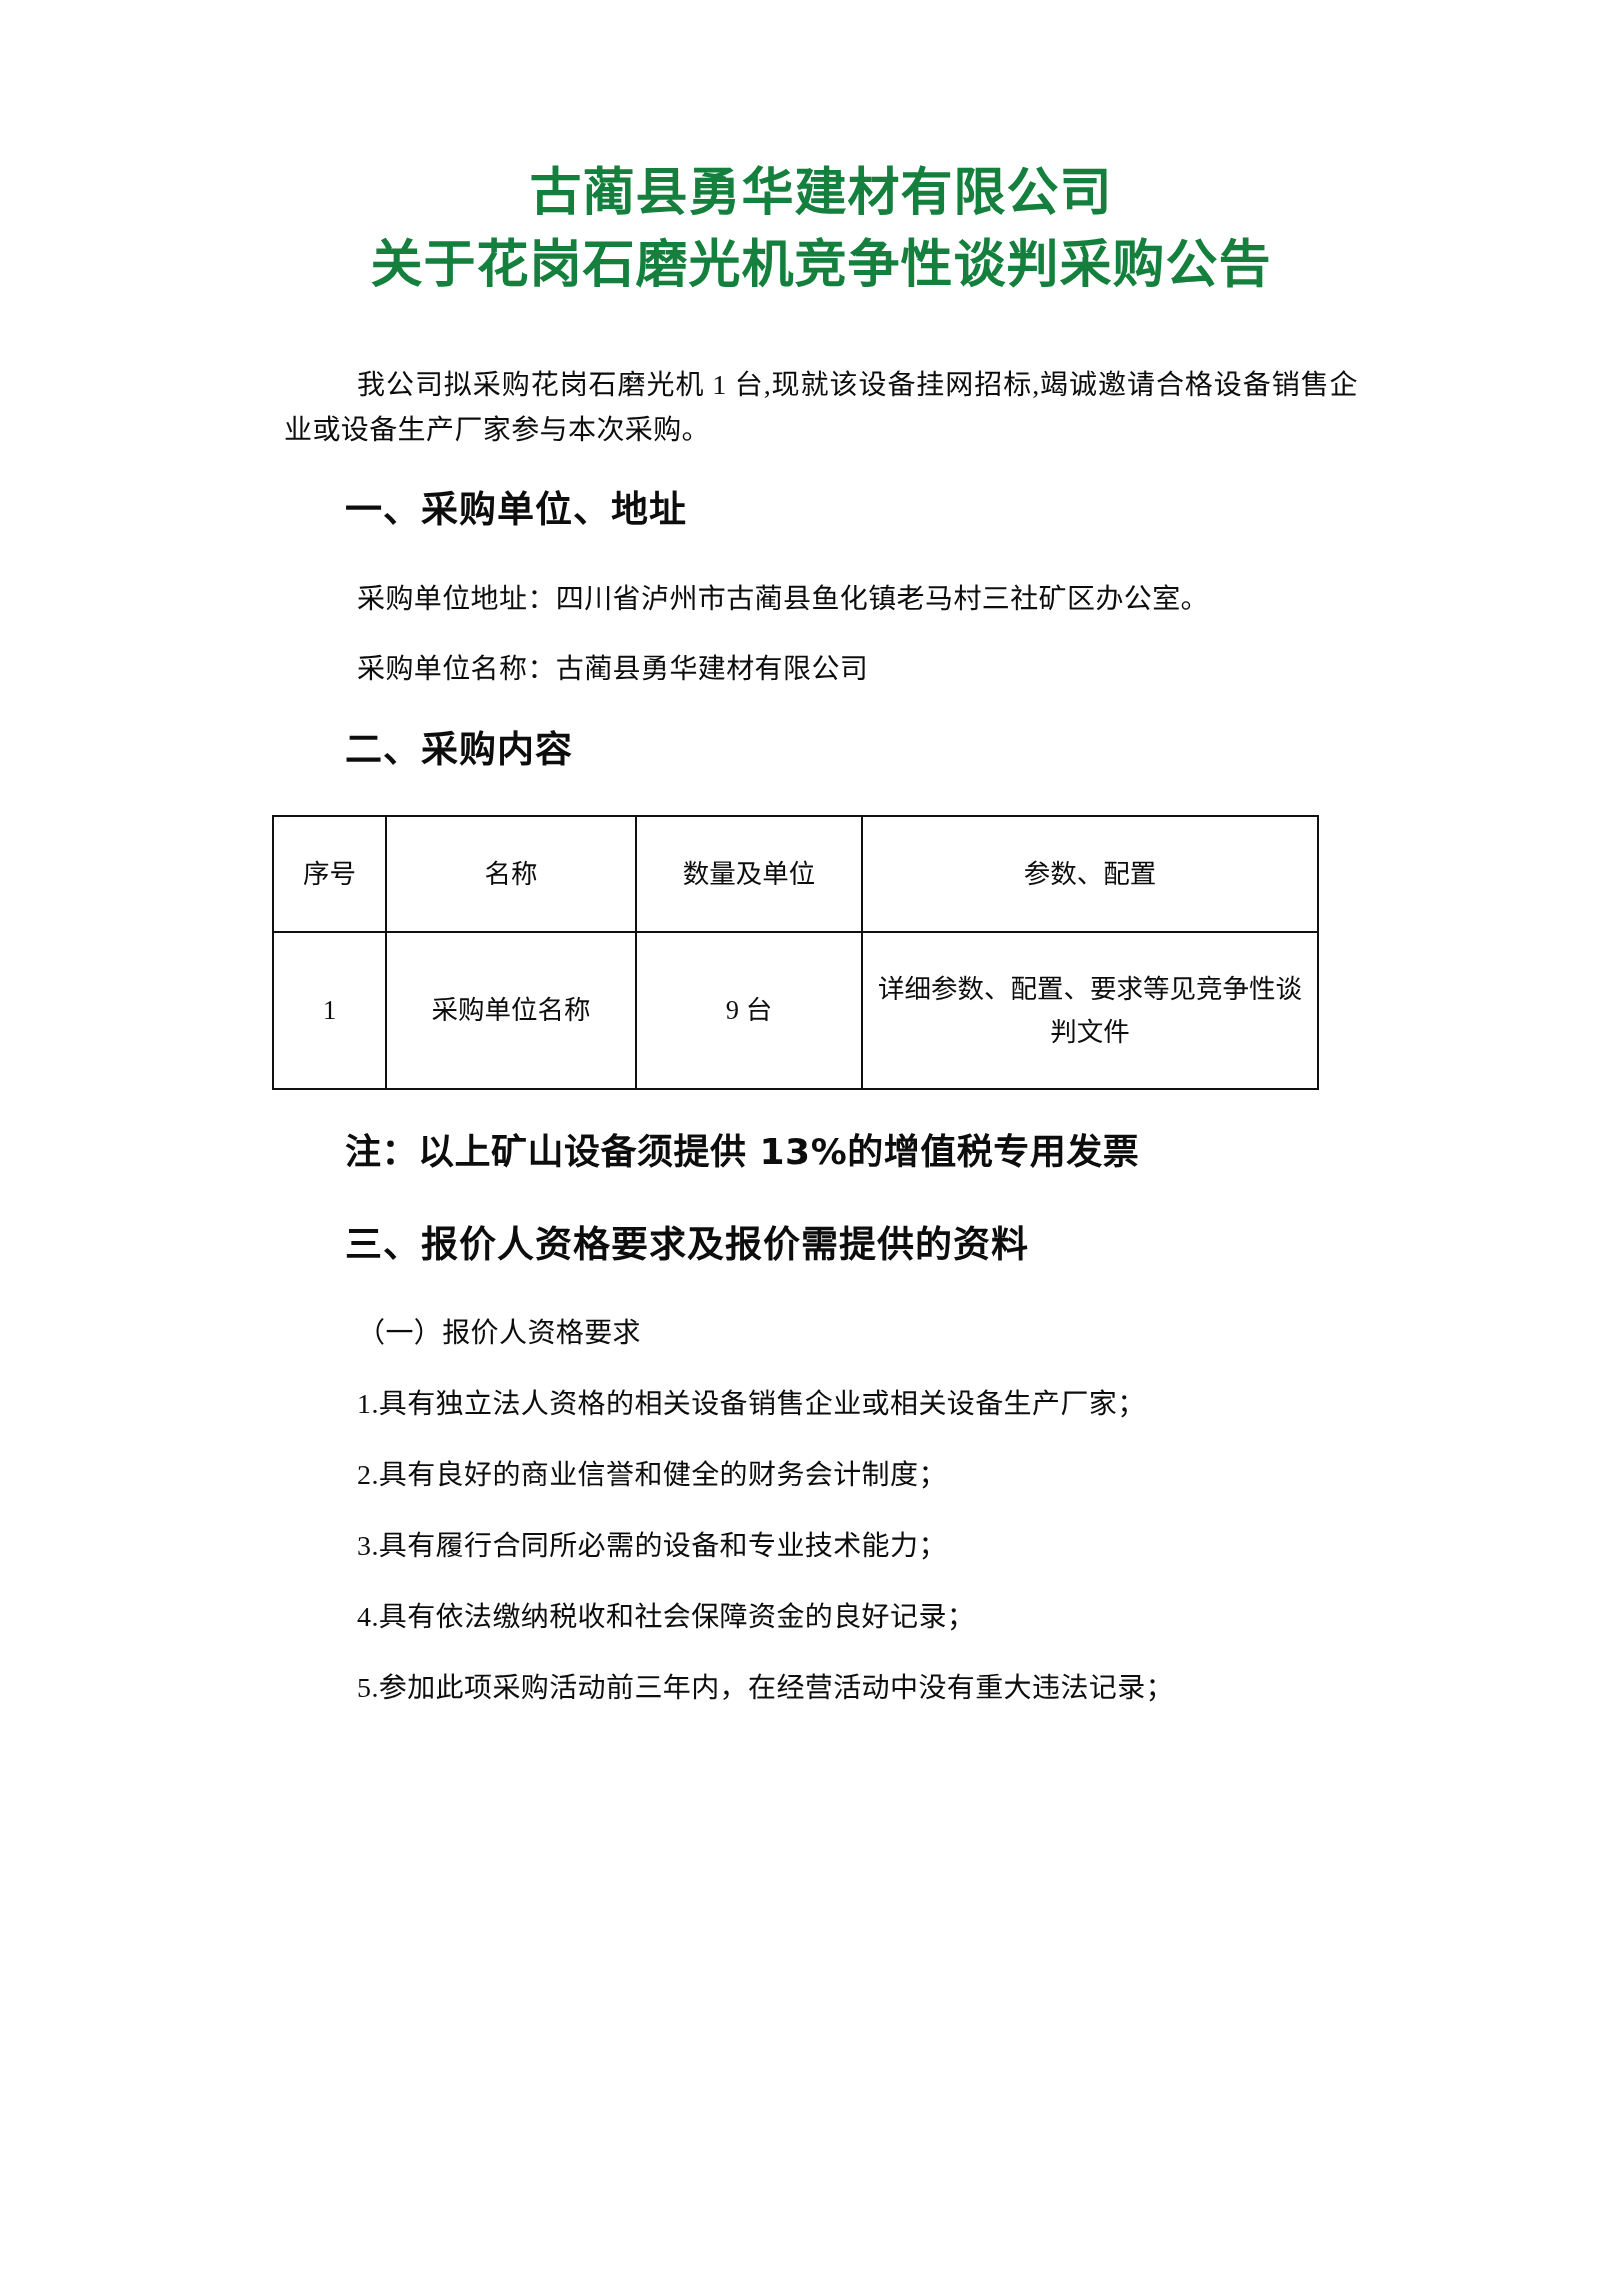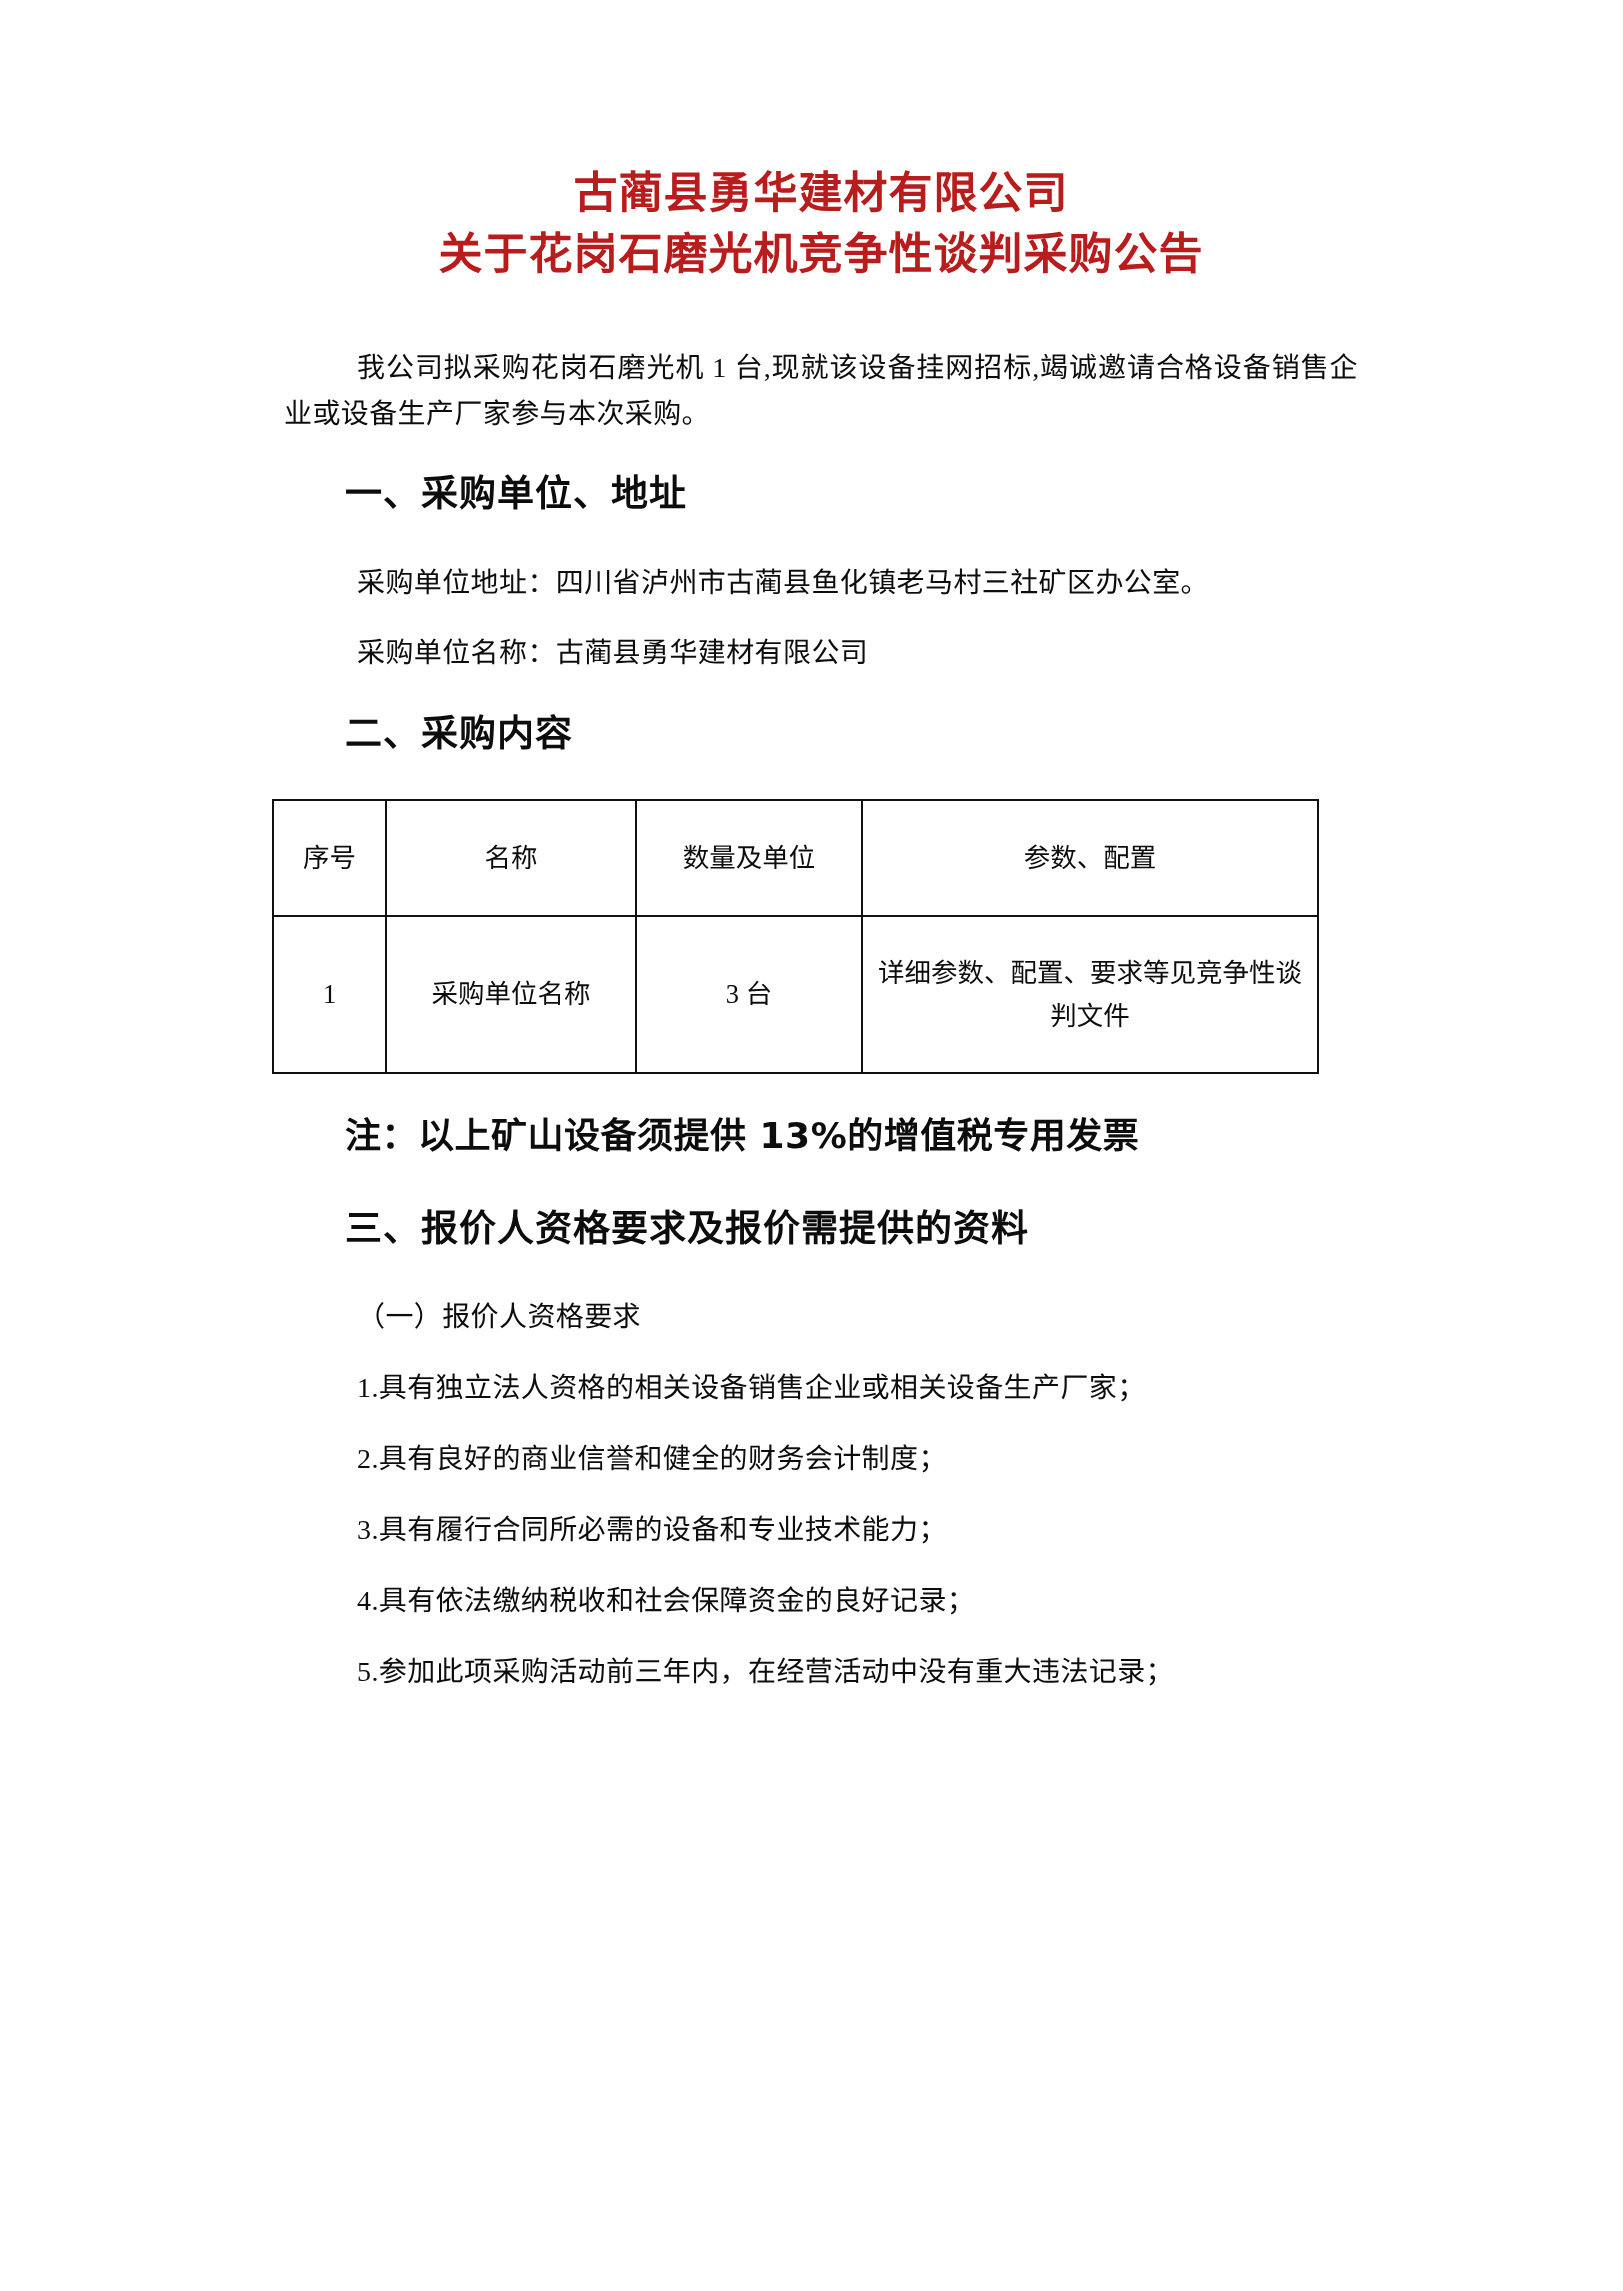--- a/index.html
+++ b/index.html
@@ -26,25 +26,25 @@
   .content {
     position: absolute;
     left: 272px;
     top: 157px;
     width: 1098px;
   }
   .doc-title {
     text-align: center;
     font-family: "DejaVu Sans", "Liberation Sans", sans-serif;
     font-weight: bold;
-    font-size: 44px;
+    font-size: 52px;
     line-height: 1.38;
     letter-spacing: 1px;
-    color: #b91c1c;
-    margin: 6px 0 0 0;
+    color: #15803d;
+    margin: 0 0 0 0;
   }
   .doc-title .line2 {
     display: block;
   }
   .body-text {
     font-size: 28px;
     line-height: 1.62;
     text-align: justify;
     margin: 12px;
     letter-spacing: 0.4px;
@@ -124,21 +124,21 @@
       <tbody>
         <tr class="head">
           <td class="col-no">序号</td>
           <td class="col-name">名称</td>
           <td class="col-qty">数量及单位</td>
           <td class="col-spec" style="">参数、配置</td>
         </tr>
         <tr class="row">
           <td class="col-no">1</td>
           <td class="col-name">采购单位名称</td>
-          <td class="col-qty">3 台</td>
+          <td class="col-qty">9 台</td>
           <td class="col-spec">详细参数、配置、要求等见竞争性谈判文件</td>
         </tr>
       </tbody>
     </table>
 
     <p class="sub-note">注：以上矿山设备须提供 13%的增值税专用发票</p>
 
     <p class="heading">三、报价人资格要求及报价需提供的资料</p>
 
     <p class="body-text para tight">（一）报价人资格要求</p>

